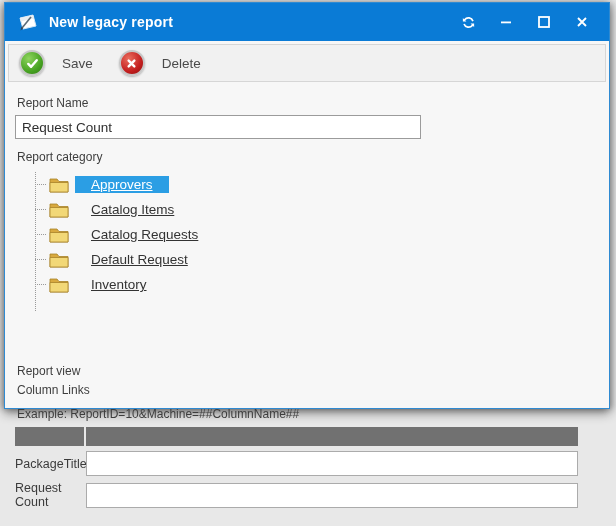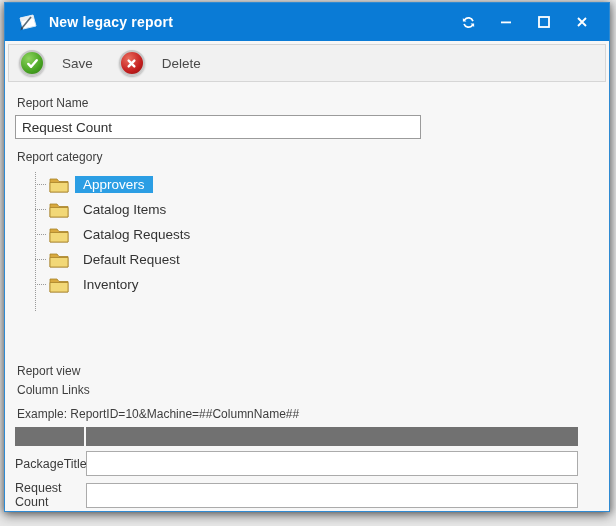--- a/index.html
+++ b/index.html
@@ -1,21 +1,21 @@
 <!DOCTYPE html>
 <html><head>
 <meta charset="utf-8">
 <style>
   * { margin:0; padding:0; box-sizing:border-box; }
   html,body { width:616px; height:526px; background:#e8e8e8; overflow:hidden;
               font-family:"Liberation Sans", sans-serif; }
   body { position:relative; }
 
   .window {
-    position:absolute; left:4px; top:2px; width:606px; height:510px;
+    position:absolute; left:4px; top:2px; width:606px; height:407px;
     background:#f7f7f7; border:1px solid #2f8ad2;
     box-shadow:0 4px 10px rgba(0,0,0,.45), 3px 0 6px rgba(0,0,0,.18), -3px 0 6px rgba(0,0,0,.18);
     display:flex; flex-direction:column;
   }
 
   
   .titlebar { height:38px; background:#0a7bd6; display:flex; align-items:center;
               padding:0 12px; flex:none; }
   .title-icon { width:22px; height:20px; margin-right:10px; flex:none; }
   .title-text { color:#fff; font-weight:bold; font-size:14px; letter-spacing:.2px; }
@@ -45,21 +45,21 @@
                 color:#2f2f2f; padding:0 6px; display:block; }
 
   
   .tree { position:relative; margin:8px 0 0 10px; height:152px; }
   .tree-vline { position:absolute; left:10px; top:0; height:139px;
                 border-left:1px dotted #9a9a9a; }
   .tree-row { display:flex; align-items:center; height:25px; padding-left:10px;
               position:relative; font-size:13.5px; color:#333; }
   .tree-row .stub { width:11px; border-top:1px dotted #9a9a9a; margin-right:3px; flex:none; }
   .tree-row .folder { width:20px; height:17px; margin-right:6px; flex:none; }
-  .tree-row .node-label { padding:1px 8px; white-space:nowrap; }
+  .tree-row .node-label { padding:1px 16px; white-space:nowrap;text-decoration:underline; }
   .tree-row.selected .node-label { background:#2b9ee4; color:#fff; }
 
   
   .reportview-label { margin-top:40px; }
   .dropdown { width:168px; height:24px; background:#fff; border:1px solid #999;
               display:flex; align-items:center; padding:0 6px; font-size:13.5px;
               color:#8f8f8f; }
   .dropdown .dd-arrow { margin-left:auto; font-size:9px; color:#777; }
 
   

